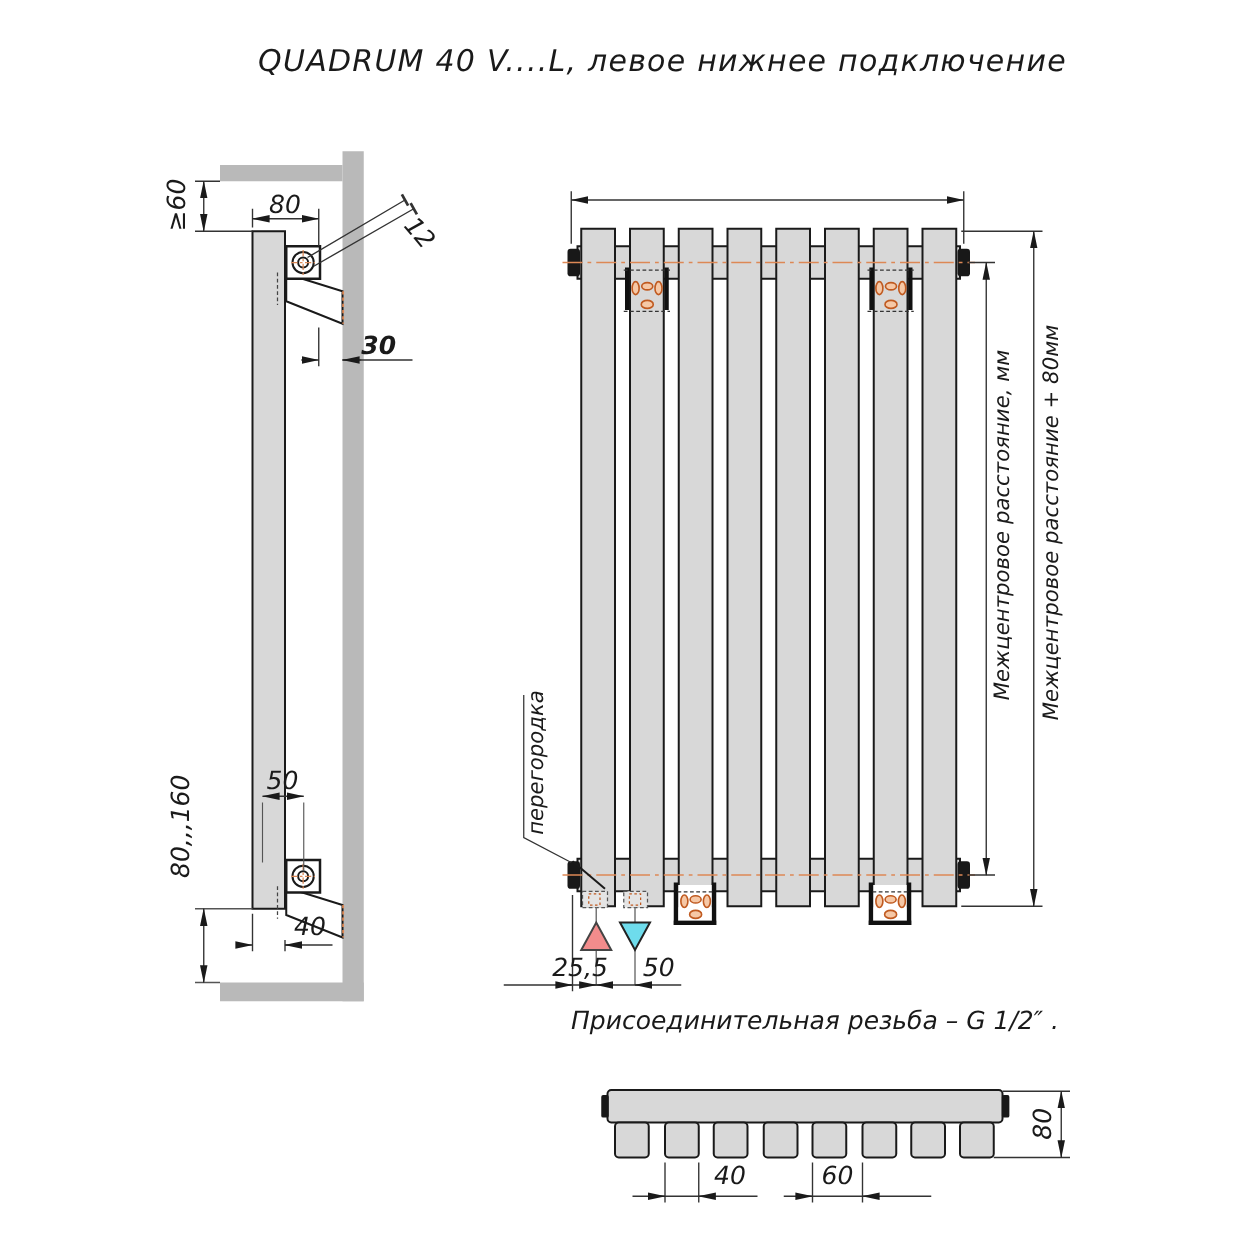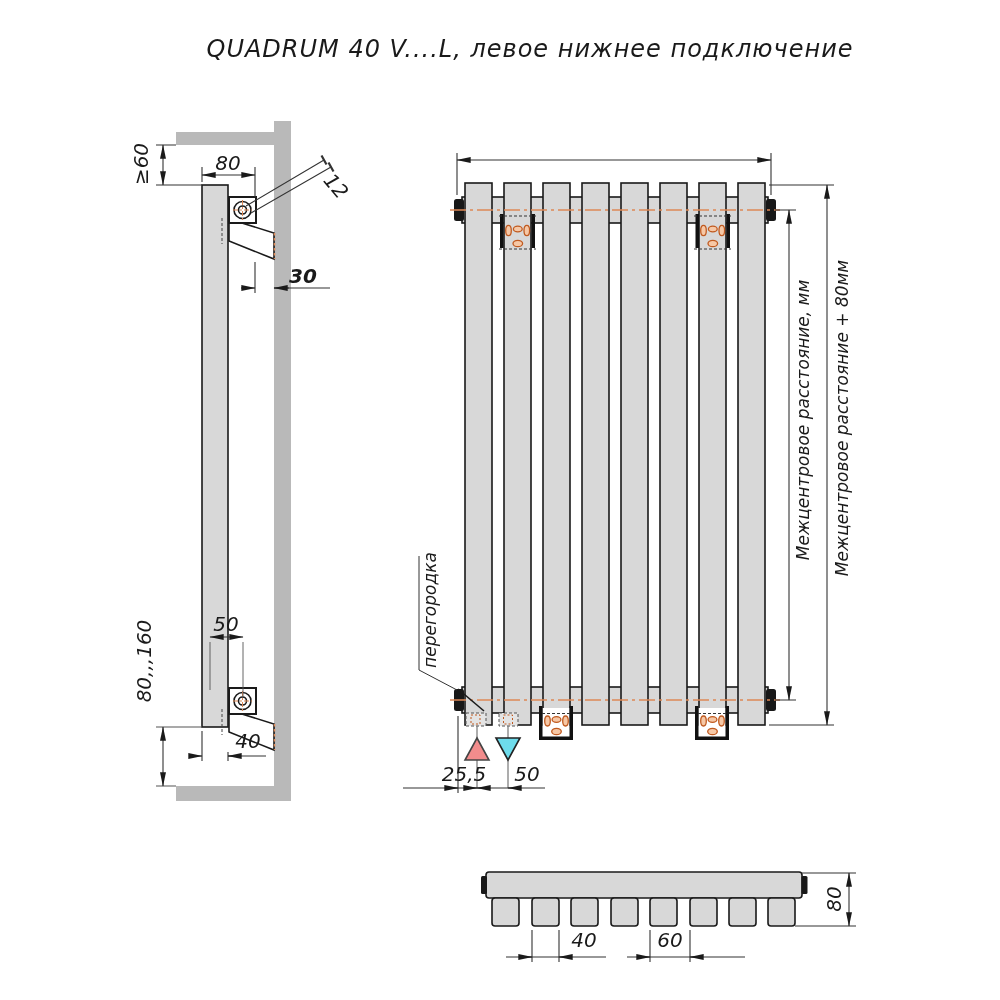--- a/index.html
+++ b/index.html
@@ -216,18 +216,19 @@
   <div class="lbl t20" style="left:303px; top:276px;font-weight:bold;">30</div>
   <div class="lbl t20" style="left:226px; top:624px;">50</div>
   <div class="lbl t20" style="left:248px; top:741px;">40</div>
   <div class="lbl vlabel t20" style="left:144px; top:661px;">80,,,160</div>
 
   <div class="lbl vlabel t17" style="left:803px; top:420px;">Межцентровое расстояние, мм</div>
   <div class="lbl vlabel t17" style="left:842px; top:418px;">Межцентровое расстояние + 80мм</div>
   <div class="lbl vlabel t17" style="left:430px; top:610px;">перегородка</div>
   <div class="lbl t20" style="left:432px; top:774px;margin-left:32px;">25,5</div>
   <div class="lbl t20" style="left:527px; top:774px;">50</div>
+  <div class="lbl t20" style="left:652px; top:816px;">Присоединительная резьба – G 1/2″ .</div>
 
   <div class="lbl t20" style="left:584px; top:940px;">40</div>
   <div class="lbl t20" style="left:670px; top:940px;">60</div>
   <div class="lbl vlabel t20" style="left:834px; top:899px;">80</div>
 
 </div>
 
 </body></html>

